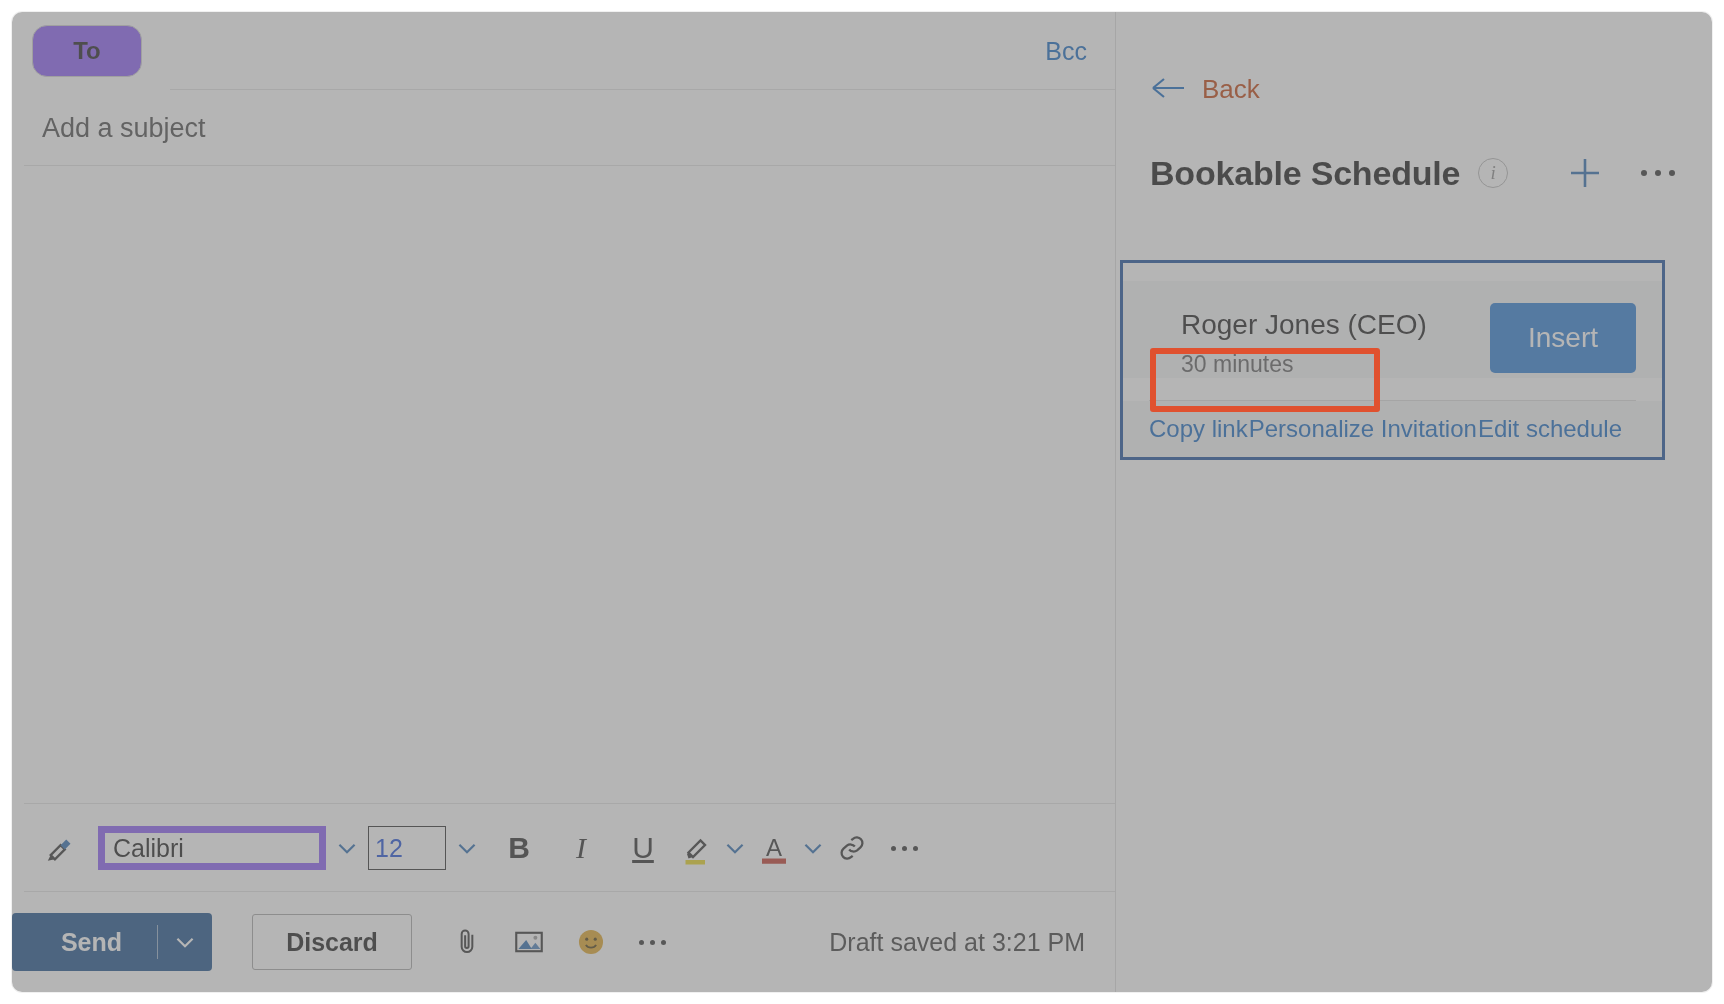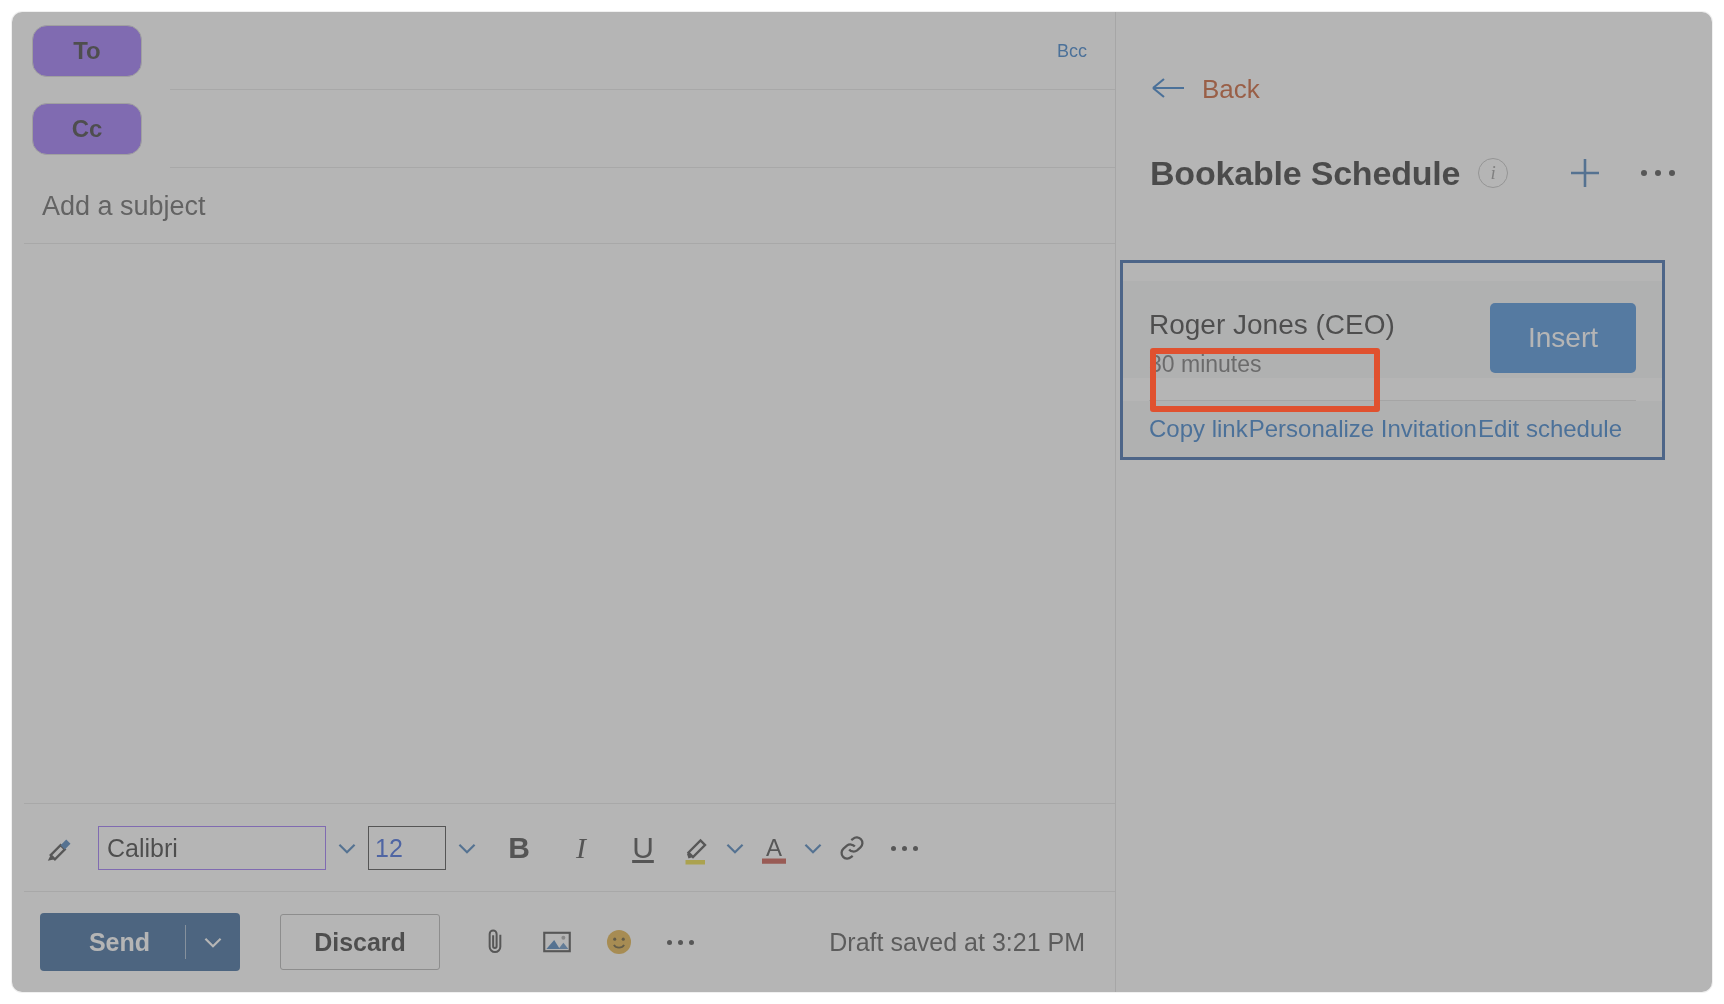--- a/index.html
+++ b/index.html
@@ -78,21 +78,21 @@
     font-weight: 700;
     color: #1b1b1b;
     box-sizing: border-box;
     cursor: pointer;
   }
   .bcc-link {
     position: absolute;
     right: 28px;
     top: 50%;
     transform: translateY(-50%);
-    font-size: 18px;
+    font-size: 25px;
     color: #1668c1;
     cursor: pointer;
   }
 
   .subject-row {
     position: relative;
     height: 76px;
     display: flex;
     align-items: center;
     padding-left: 30px;
@@ -148,21 +148,21 @@
     height: 44px;
     display: flex;
     align-items: center;
     justify-content: center;
     cursor: pointer;
     color: #303030;
   }
   .font-input {
     width: 228px;
     height: 44px;
-    border: 1px solid #8b5cf6;
+    border: 7px solid #8b5cf6;
     background: #ffffff;
     font-size: 25px;
     color: #1b1b1b;
     padding: 0 8px;
     box-sizing: border-box;
     display: flex;
     align-items: center;
     margin-left: 14px;
     font-family: "Liberation Sans", sans-serif;
   }
@@ -223,21 +223,20 @@
     border-radius: 50%;
     background: #303030;
     display: block;
   }
 
   
   .send-bar {
     height: 100px;
     display: flex;
     align-items: center;
-    padding-left: 28px;
     box-sizing: border-box;
     position: relative;
   }
   .send-btn {
     width: 200px;
     height: 58px;
     background: #1a4f8a;
     border-radius: 4px;
     display: flex;
     align-items: center;
@@ -379,21 +378,21 @@
   .card-top-strip {
     height: 18px;
     background: #ffffff;
   }
   .card-main {
     background: #f4f5f7;
     padding: 22px 26px 0 26px;
     display: flex;
     align-items: flex-start;
   }
-  .card-info { flex: 1 1 auto; padding-top: 6px; }
+  .card-info { flex: 1 1 auto; padding-top: 6px; margin-left: 32px; }
   .card-name {
     font-size: 28px;
     color: #1b1b1b;
     line-height: 1.15;
   }
   .card-duration {
     font-size: 23px;
     color: #5c5c5c;
     margin-top: 10px;
   }
@@ -456,26 +455,20 @@
     <div class="recipient-row">
       <div class="pill">
         <span>To</span>
       </div>
       <div class="bcc-link">
         <span>Bcc</span>
       </div>
       <div class="rule"></div>
     </div>
 
-    <div class="recipient-row">
-      <div class="pill">
-        <span>Cc</span>
-      </div>
-      <div class="rule"></div>
-    </div>
 
     <div class="subject-row">
       <div class="subject-text">Add a subject</div>
       <div class="rule"></div>
     </div>
 
     <div class="body-area">
       <div class="rule"></div>
     </div>
 

